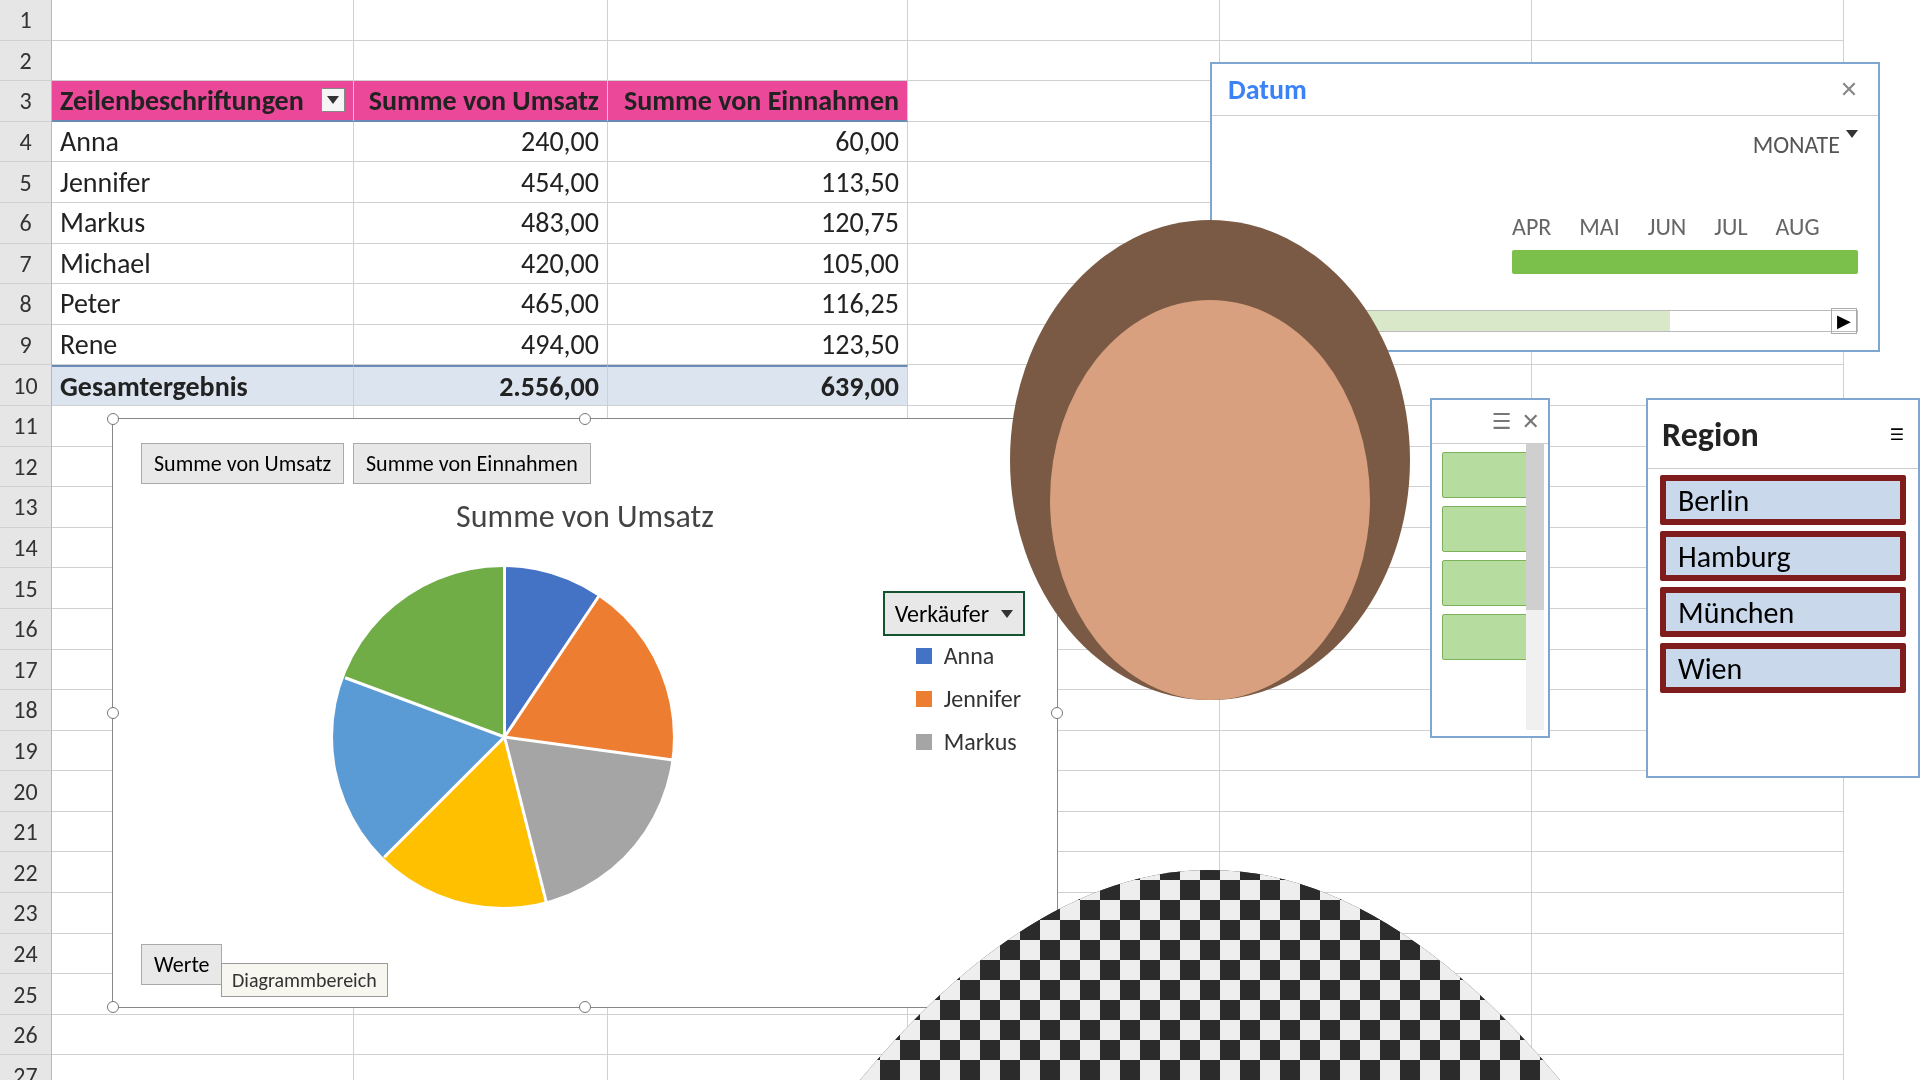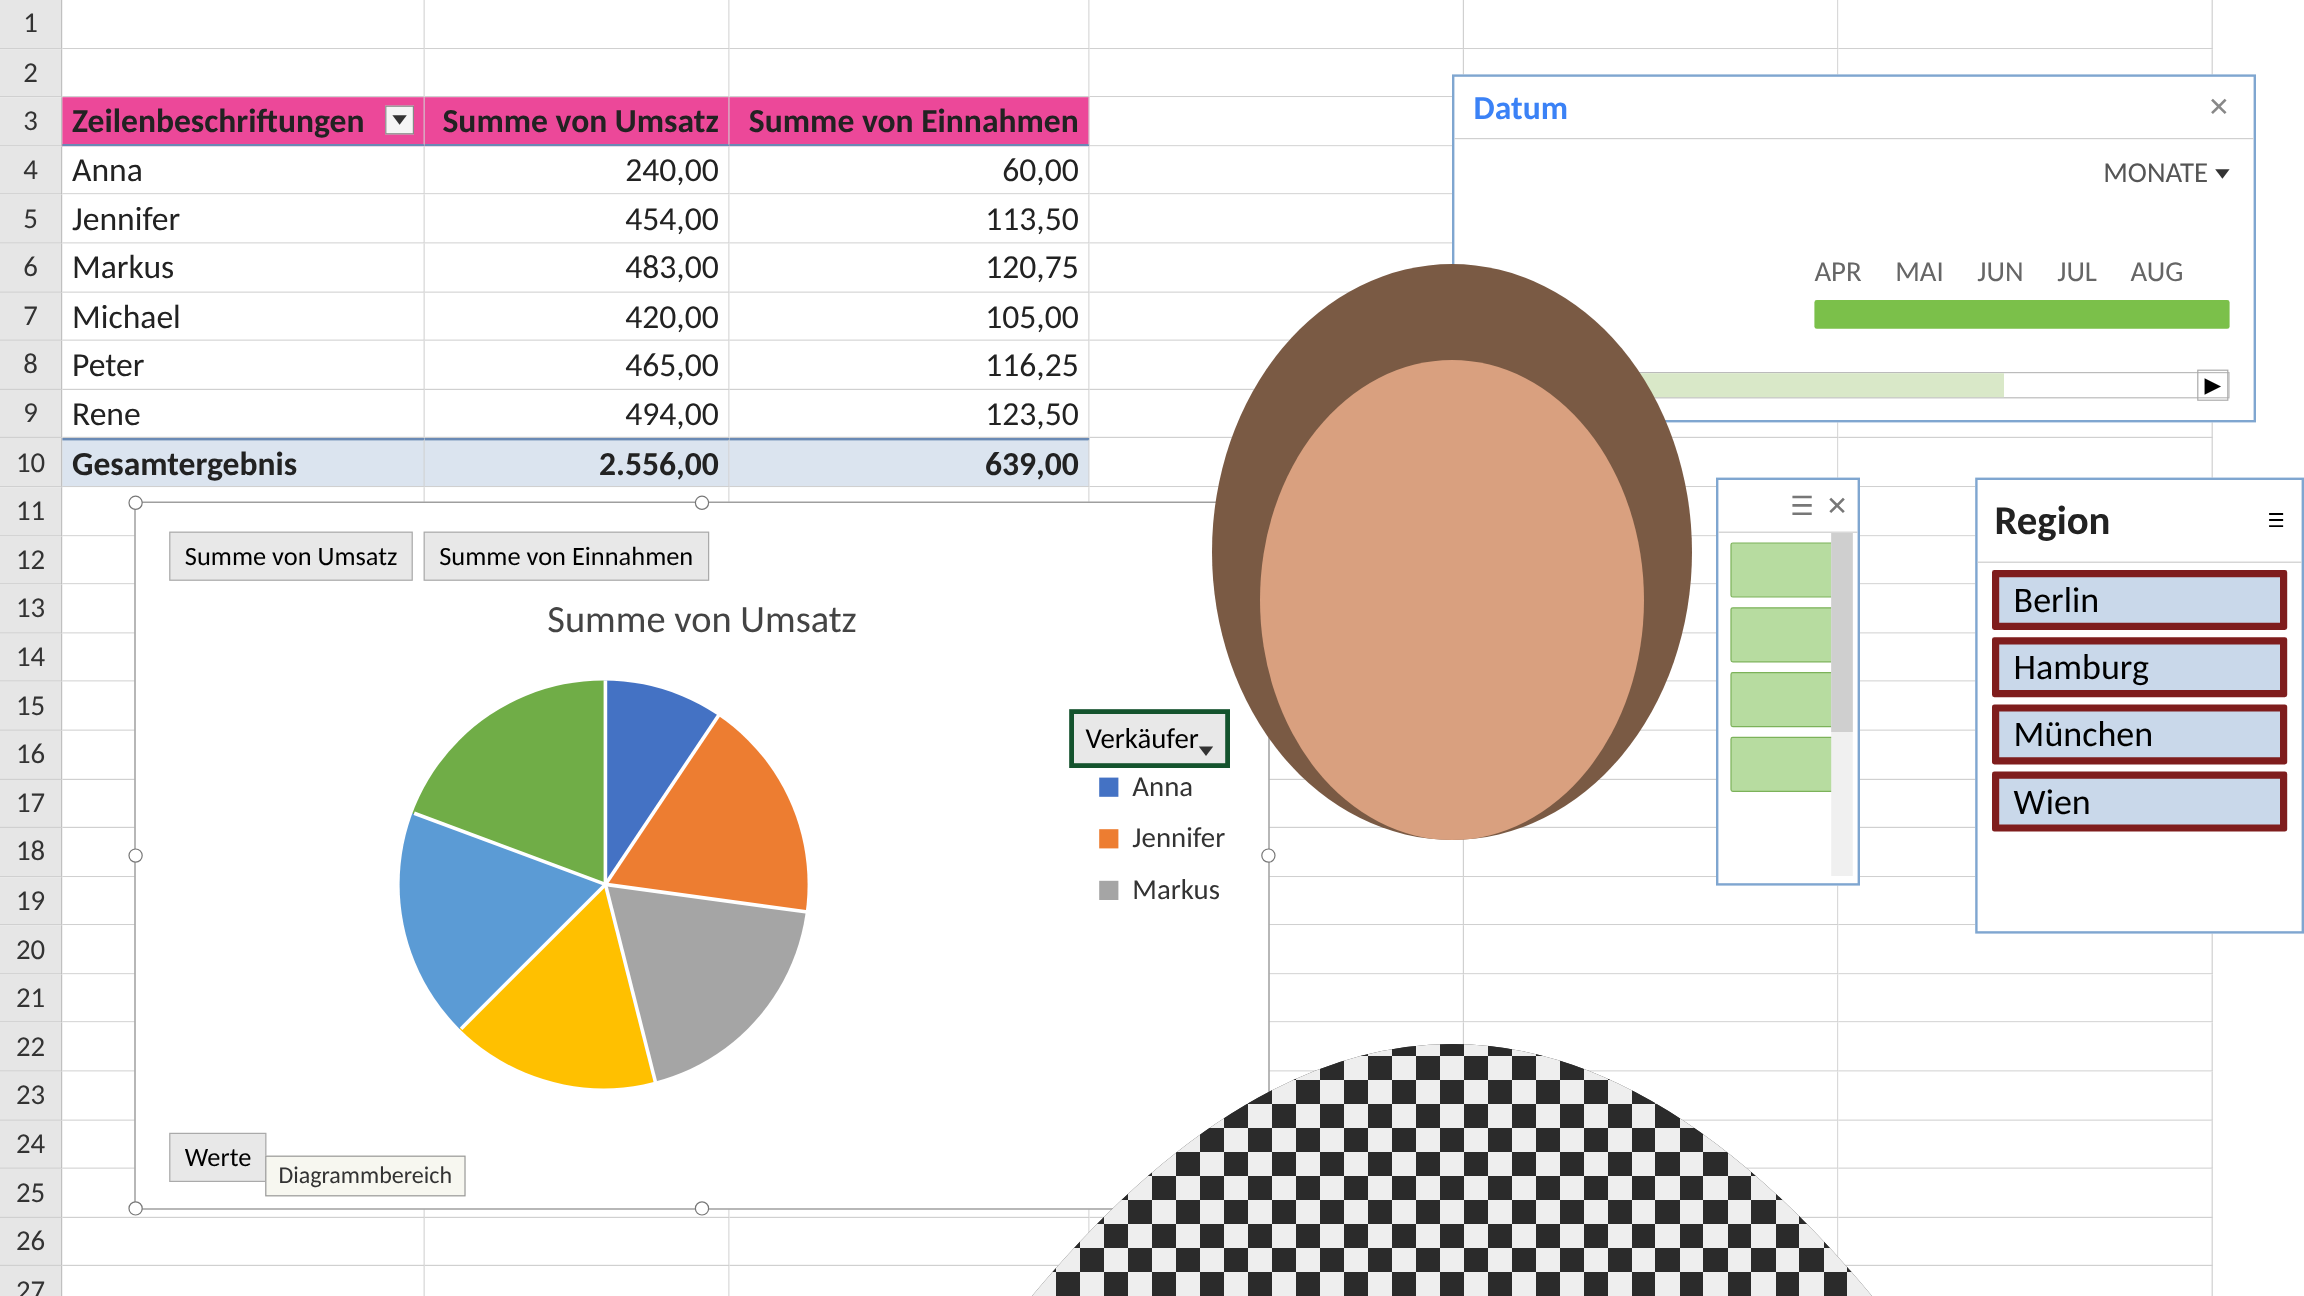--- a/index.html
+++ b/index.html
@@ -33,22 +33,22 @@
   .h-ml { left:-6px; top:50%; margin-top:-6px; } .h-mr { right:-6px; top:50%; margin-top:-6px; }
   .h-bl { left:-6px; bottom:-6px; } .h-bm { left:50%; bottom:-6px; margin-left:-6px; }
 
   .field-btn { position: absolute; border: 1px solid #aaa; background: #e8e8e8; font-size: 22px; padding: 6px 12px; }
   .field-umsatz { left: 28px; top: 24px; }
   .field-einnahmen { left: 240px; top: 24px; }
   .field-werte { left: 28px; bottom: 22px; }
 
   .chart-title { position: absolute; left: 0; right: 0; top: 78px; text-align: center; font-size: 32px; color: #444; }
 
-  .verkaeufer-drop { position: absolute; right: 32px; top: 172px; border: 4px solid #14532d; background: #e8e8e8;
-                     padding: 6px 10px; font-size: 24px; display: flex; align-items: flex-end; }
+  .verkaeufer-drop { position: absolute; right: 32px; top: 172px; border: 2px solid #14532d; background: #e8e8e8;
+                     padding: 6px 10px; font-size: 24px; display: flex; align-items: center; gap: 12px; }
 
   .legend { position: absolute; right: 36px; top: 222px; display: flex; flex-direction: column; gap: 14px; font-size: 24px; color:#333;}
   .legend-row { display: flex; align-items: center; gap: 12px; }
   .swatch { width: 16px; height: 16px; }
 
   .tooltip { position: absolute; left: 108px; bottom: 10px; border: 1px solid #999; background: #f7f7f0; font-size: 20px; padding: 4px 10px; color:#333; }
 
   
   .pie-wrap { position: absolute; left: 220px; top: 148px; }
   .pie { width: 340px; height: 340px; border-radius: 50%;
@@ -61,21 +61,21 @@
            #70ad47 290.4deg 360deg ); }
   .pie-sep { position:absolute; left:50%; top:0; width:3px; height:170px; background:#fff; transform-origin: bottom center; }
 
   
   .timeline { position: absolute; left: 1210px; top: 62px; width: 670px; height: 290px;
               border: 2px solid #7fa6d0; background: #fff; }
   .timeline-hdr { display:flex; align-items:center; justify-content:space-between; padding: 8px 16px;
                   border-bottom: 1px solid #d0d0d0; }
   .timeline-title { font-size: 28px; font-weight: 600; color:#3b82f6; }
   .clear-filter { width: 26px; height: 26px; display:flex; align-items:center; justify-content:center; color:#888; font-size:22px; }
-  .timeline-unit { position:absolute; right:20px; top:66px; font-size:24px; color:#555; display:flex; align-items:center; gap:6px; }
+  .timeline-unit { position:absolute; right:20px; top:66px; font-size:24px; color:#555; display:flex; align-items:flex-start; gap:6px; }
   .months { position:absolute; left: 300px; right: 20px; top: 148px; display:flex; gap: 28px; font-size:24px; color:#666; }
   .tl-bar { position:absolute; left:300px; right:20px; top:186px; height:24px; background:#7bc04a; border-radius:2px; }
   .tl-scroll { position:absolute; left:20px; right:20px; bottom:18px; height:22px; border:1px solid #bbb; display:flex; align-items:center; }
   .tl-thumb { height:100%; background:#d9e8c8; width:70%; }
   .tl-arrow { width:26px; height:26px; border:1px solid #aaa; display:flex; align-items:center; justify-content:center; margin-left:auto; font-size:18px; }
 
   
   .slicer-left { position: absolute; left: 1430px; top: 398px; width: 120px; height: 340px;
                  border: 2px solid #7fa6d0; background:#fff; }
   .slicer-left-hdr { height:44px; border-bottom:1px solid #ccc; display:flex; align-items:center; justify-content:flex-end; gap:10px; padding-right:8px; color:#777; font-size:22px;}

